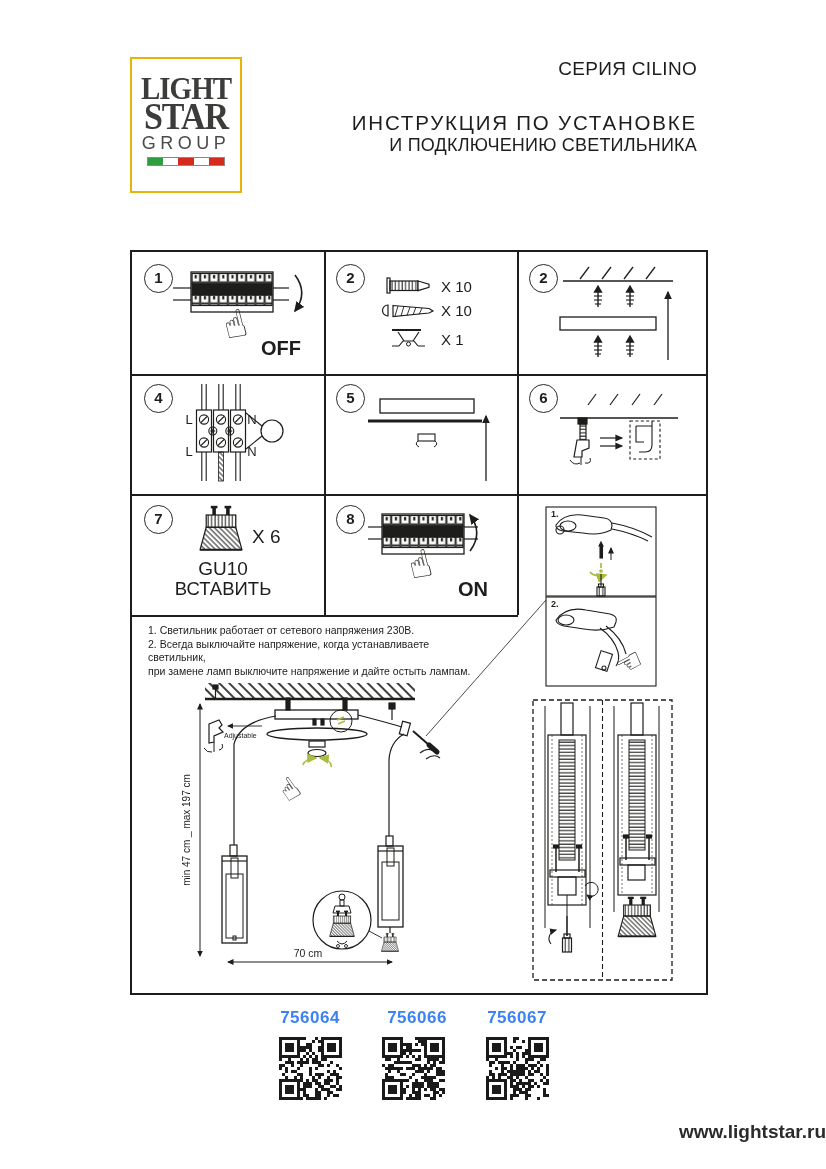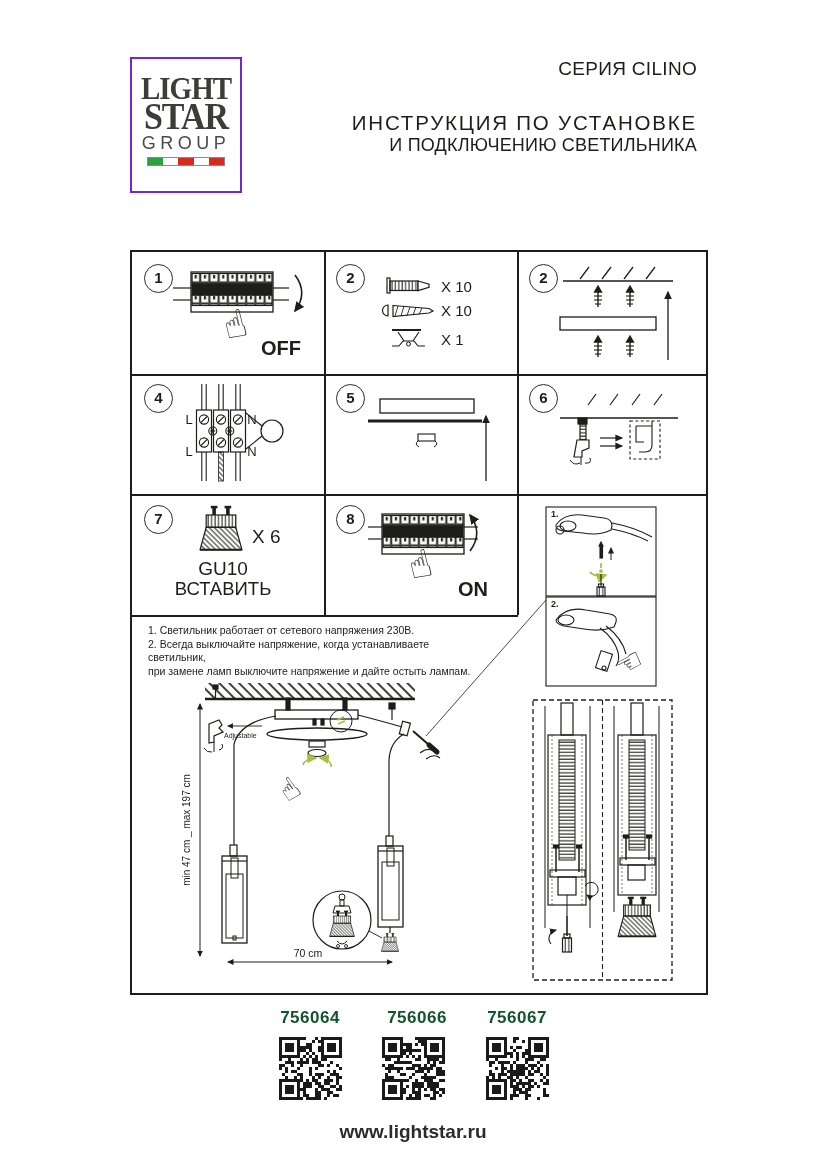--- a/index.html
+++ b/index.html
@@ -1,20 +1,20 @@
 <!DOCTYPE html>
 <html><head>
 <meta charset="utf-8">
 <style>
   html,body{margin:0;padding:0;background:#e8e8e8;}
   .page{position:relative;width:826px;height:1169px;background:#ffffff;margin:0 auto;
         font-family:"Liberation Sans",sans-serif;color:#1d1d1b;overflow:hidden;}
   
   .logo-box{position:absolute;left:130px;top:57px;width:112px;height:136px;
-            border:2px solid #6d28d9;box-sizing:border-box;text-align:center;background:#fff;}
+            border:2px solid #eab308;box-sizing:border-box;text-align:center;background:#fff;}
   .logo-light{font-family:"Liberation Serif",serif;font-weight:bold;font-size:29px;
               letter-spacing:-1px;line-height:27px;margin-top:16px;color:#3c3c3b;transform:scaleY(1.12);}
   .logo-star{font-family:"Liberation Serif",serif;font-weight:bold;font-size:34px;
              letter-spacing:-1px;line-height:30px;color:#3c3c3b;transform:scaleY(1.12);}
   .logo-group{font-size:18px;letter-spacing:4.5px;line-height:15px;margin-top:4px;color:#4a4a4a;}
   .logo-flag{width:78px;height:9px;margin:6px auto 0;border:1px solid #8a8a8a;display:flex;box-sizing:border-box;}
   .logo-flag span{flex:1;}
   .title-block{position:absolute;top:58px;left:290px;width:407px;text-align:right;font-weight:normal;}
   .series{font-size:19px;letter-spacing:.3px;}
   .articles{font-size:19px;letter-spacing:.3px;margin-top:8px;}
@@ -22,23 +22,23 @@
   .title2{font-size:18px;letter-spacing:.2px;}
   
   .main-box{position:absolute;left:130px;top:250px;width:578px;height:745px;
             border:2px solid #1d1d1b;box-sizing:border-box;}
   .gline{position:absolute;background:#1d1d1b;}
   .num-circle{position:absolute;width:29px;height:29px;border:1.6px solid #2a2a2a;border-radius:50%;
               box-sizing:border-box;text-align:center;line-height:26px;font-size:15px;font-weight:bold;background:#fff;z-index:3;}
   .notes{position:absolute;left:148px;top:624px;width:336px;font-size:10.5px;line-height:13.5px;color:#222;z-index:2;}
   
   .code-label{position:absolute;top:1008px;width:90px;text-align:center;
-              font-size:17px;font-weight:bold;letter-spacing:.5px;color:#14532d;}
+              font-size:17px;font-weight:bold;letter-spacing:.5px;color:#3b82f6;}
   .qr{position:absolute;top:1037px;width:63px;height:63px;}
-  .footer-site{position:absolute;top:1121px;left:0;width:826px;text-align:center;
+  .footer-site{position:absolute;top:1121px;left:0;width:826px;text-align:right;
                font-size:19px;font-weight:bold;color:#2b2b2b;}
   .overlay{position:absolute;left:0;top:0;pointer-events:none;z-index:2;}
   svg text{font-family:"Liberation Sans",sans-serif;fill:#1d1d1b;}
   .hand{font-family:"DejaVu Sans",sans-serif;fill:#1d1d1b;}
 </style>
 </head>
 <body>
 
 <div class="page">
 

